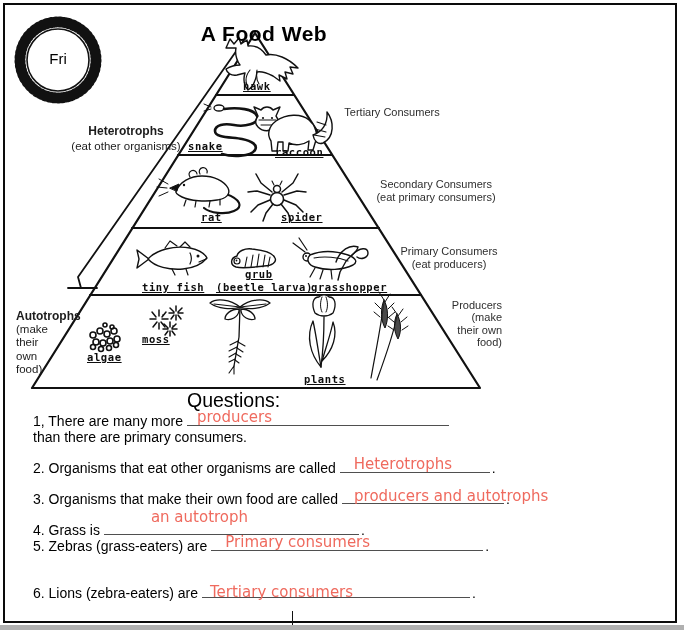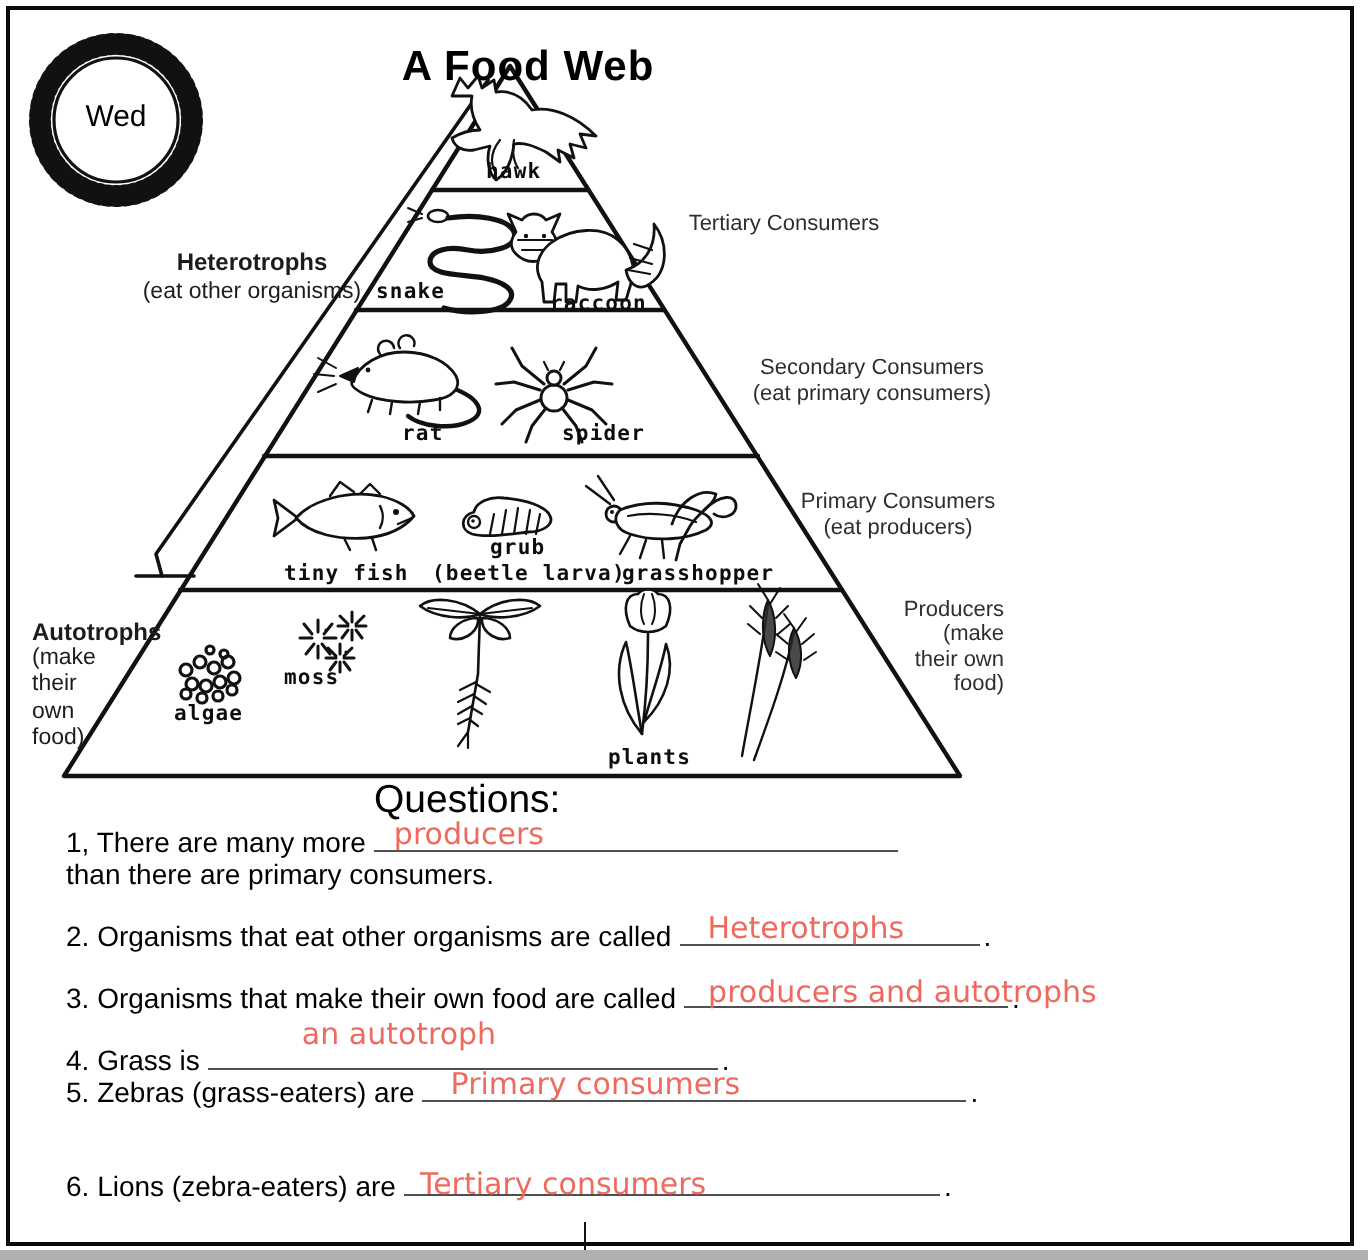--- a/index.html
+++ b/index.html
@@ -17,21 +17,21 @@
   .rl1{left:299px;top:41px;width:116px;}
   .rl2{left:327px;top:106px;width:130px;}
   .rl3{left:358px;top:178px;width:132px;margin-left:12px;}
   .rl4{left:393px;top:245px;width:112px;}
   .rl5{left:420px;top:299px;width:82px;text-align:right;line-height:12.3px;}
   .left-label{position:absolute;font-size:11.5px;color:#1c1c1c;}
   .het{left:50px;top:124px;width:152px;text-align:center;line-height:15px;}
   .aut{left:16px;top:290px;width:84px;text-align:left;line-height:13.2px;margin-top:20px;}
   .lbl-b{font-weight:bold;font-size:12px;}
   .org{position:absolute;font-family:"DejaVu Sans Mono",monospace;font-weight:bold;
-       font-size:10.5px;letter-spacing:.6px;color:#0d0d0d;white-space:nowrap;}
+       font-size:10.5px;letter-spacing:.6px;color:#0d0d0d;white-space:nowrap;text-decoration:underline;}
   .qheading{position:absolute;left:187px;top:389px;font-size:19.5px;}
   .q{position:absolute;left:33px;font-size:14px;white-space:nowrap;}
   .blank{display:inline-block;position:relative;height:14px;margin-left:4px;
          border-bottom:1.6px solid #4f4f4f;vertical-align:baseline;}
   .ans{position:absolute;bottom:-1px;font-family:"DejaVu Sans",sans-serif;
        font-size:15px;color:#ef6a5e;white-space:nowrap;}
   .suffix{margin-left:2px;}
 </style>
 </head>
 <body>
@@ -174,21 +174,21 @@
       <path d="M371,378 c5,-28 10,-52 13,-76"></path>
       <path d="M377,380 c8,-22 16,-44 20,-64"></path>
       <path d="M384,300 c4,7 5,19 1,28 c-4,-7 -5,-19 -1,-28 z" fill="#2a2a2a" fill-opacity=".85" stroke-width="1"></path>
       <path d="M384,300 l-5,-8 M385,302 l5,-8 M381,309 l-6,-6 M388,309 l6,-6 M380,317 l-6,-5 M389,317 l6,-5" stroke-width="1"></path>
       <path d="M397,314 c4,7 5,17 1,25 c-4,-7 -5,-17 -1,-25 z" fill="#2a2a2a" fill-opacity=".85" stroke-width="1"></path>
       <path d="M397,314 l-5,-7 M398,316 l5,-7 M394,322 l-6,-5 M401,322 l6,-5 M394,330 l-6,-4 M402,330 l6,-4" stroke-width="1"></path>
     </g>
   </svg>
 
   <div class="title">A Food Web</div>
-  <div class="sun-label">Wed</div>
+  <div class="sun-label">Fri</div>
 
   <div class="right-label rl2">
     <div>Tertiary Consumers</div>
   </div>
   <div class="right-label rl3">
     <div>Secondary Consumers</div>
     <div>(eat primary consumers)</div>
   </div>
   <div class="right-label rl4">
     <div>Primary Consumers</div>

